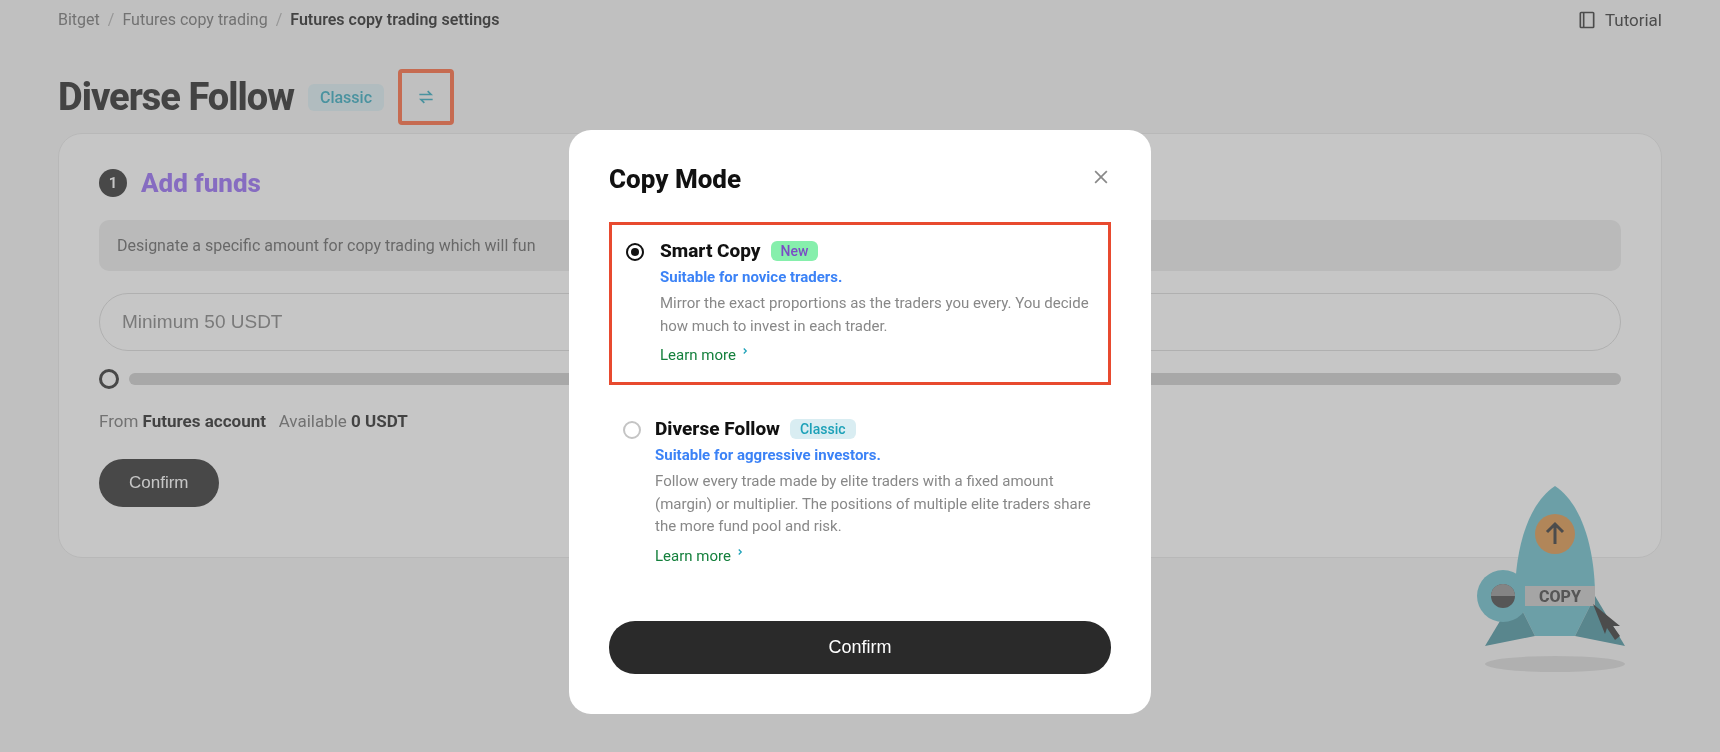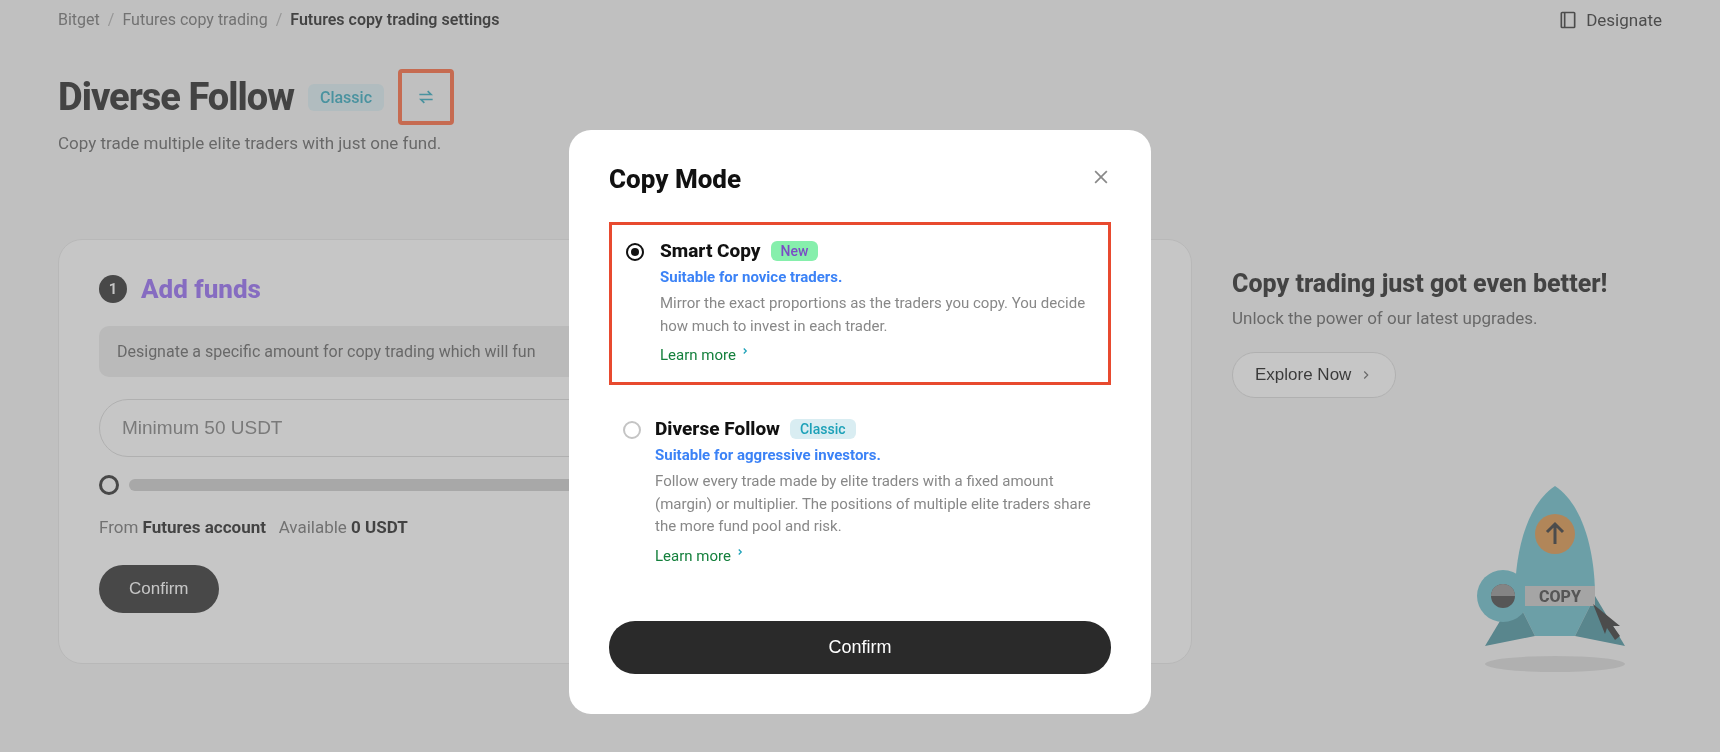--- a/index.html
+++ b/index.html
@@ -318,64 +318,53 @@
     <span>Futures copy trading</span>
     <span class="sep">/</span>
     <span class="current">Futures copy trading settings</span>
   </div>
 
   <div class="tutorial-link">
     <svg width="20" height="20" viewBox="0 0 24 24" fill="none" stroke-width="2">
         <rect x="4" y="3" width="16" height="18" rx="1"></rect>
         <line x1="8" y1="3" x2="8" y2="21"></line>
       </svg>
-    <span>Designate</span>
+    <span>Tutorial</span>
   </div>
 
   <div class="title-row">
     <h1 class="page-title">Diverse Follow</h1>
     <span class="classic-badge">Classic</span>
     <div class="switch-btn">
       <svg width="20" height="20" viewBox="0 0 24 24" fill="none" stroke-width="2">
           <path d="M4 9h14l-4-4"></path>
           <path d="M20 15H6l4 4"></path>
         </svg>
     </div>
   </div>
-  <p class="subtitle">Copy trade multiple elite traders with just one fund.</p>
 
   <div class="main-row">
     <div class="card">
       <div class="step-head">
         <div class="step-num">1</div>
         <div class="step-title">Add funds</div>
       </div>
       <div class="info-box">Designate a specific amount for copy trading which will fun</div>
       <input class="amount-input" placeholder="Minimum 50 USDT" style="">
       <div class="slider-row">
         <div class="slider-handle"></div>
         <div class="slider-track"></div>
       </div>
       <div class="account-row">
         <span>From </span><b>Futures account</b>
         &nbsp;&nbsp;<span>Available </span><b>0 USDT</b>
       </div>
       <button class="confirm-btn-page">Confirm</button>
     </div>
 
-    <div class="right-panel">
-      <div class="right-title">Copy trading just got even better!</div>
-      <div class="right-sub">Unlock the power of our latest upgrades.</div>
-      <button class="explore-btn">
-        <span>Explore Now</span>
-        <svg width="14" height="14" viewBox="0 0 24 24" fill="none" stroke="#555" stroke-width="2">
-            <polyline points="9 6 15 12 9 18"></polyline>
-          </svg>
-      </button>
-    </div>
   </div>
 </div>
 
 <div class="rocket">
   <svg width="200" height="200" viewBox="0 0 200 200">
     <ellipse cx="100" cy="188" rx="70" ry="8" fill="#d8d8d8"></ellipse>
     <path d="M100 10 C 70 30 60 80 60 120 L 80 160 L 120 160 L 140 120 C 140 80 130 30 100 10 Z" fill="#5cb9c7"></path>
     <path d="M60 120 L 30 170 L 80 160 Z" fill="#3a8a98"></path>
     <path d="M140 120 L 170 170 L 120 160 Z" fill="#3a8a98"></path>
     <circle cx="100" cy="58" r="20" fill="#d98a3a"></circle>
@@ -403,21 +392,21 @@
   </div>
 
   <div class="option highlighted">
     <div class="radio checked"></div>
     <div class="opt-body">
       <div class="opt-title-row">
         <span class="opt-title">Smart Copy</span>
         <span class="new-badge">New</span>
       </div>
       <div class="opt-sub">Suitable for novice traders.</div>
-      <div class="opt-desc">Mirror the exact proportions as the traders you copy. You decide how much to invest in each trader.</div>
+      <div class="opt-desc">Mirror the exact proportions as the traders you every. You decide how much to invest in each trader.</div>
       <a class="learn-more">
         <span>Learn more</span>
         <svg width="10" height="10" viewBox="0 0 24 24" fill="none" stroke="#1da1b8" stroke-width="3">
             <polyline points="9 6 15 12 9 18"></polyline>
           </svg>
       </a>
     </div>
   </div>
 
   <div class="option">

